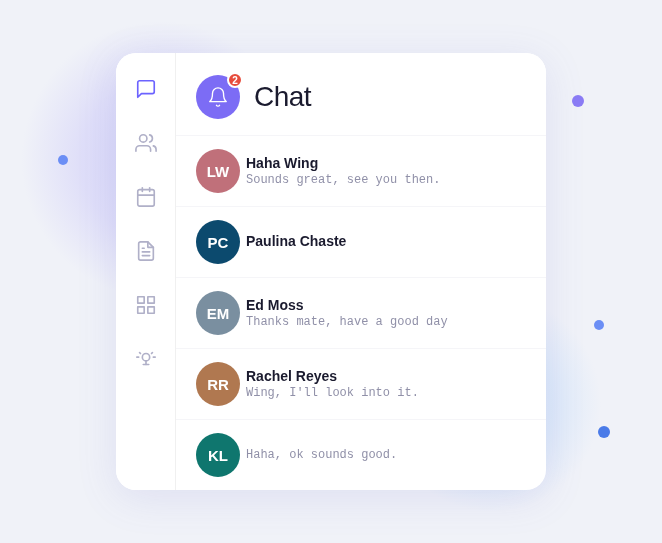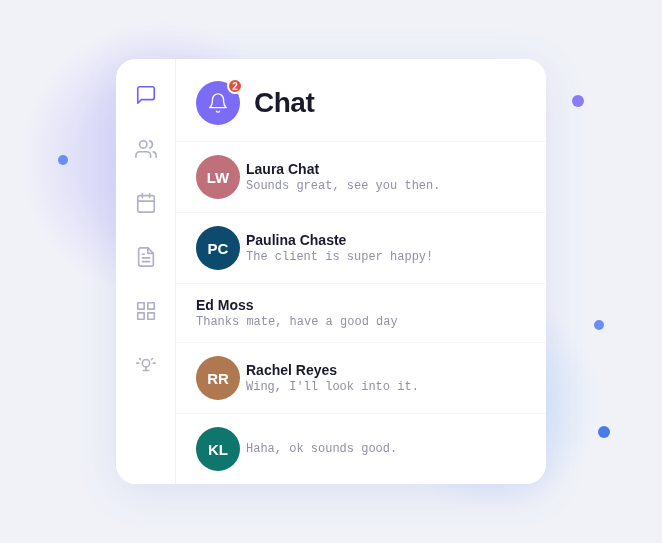--- a/index.html
+++ b/index.html
@@ -144,21 +144,21 @@
       width: 16px;
       height: 16px;
       display: flex;
       align-items: center;
       justify-content: center;
       border: 2px solid #fff;
     }
 
     .header-title {
       font-size: 28px;
-      font-weight: 700;
+      font-weight: 400;
       color: #1a1a2e;
       letter-spacing: -0.5px;
     }
 
     
     .chat-list {
       flex: 1;
       display: flex;
       flex-direction: column;
     }
@@ -297,34 +297,36 @@
       </div>
       <h1 class="header-title">Chat</h1>
     </div>
 
     <div class="chat-list" id="chat-list">
         <div class="chat-item">
       <div class="avatar-img" style="background:#c0707a">
         LW
       </div>
       <div class="chat-info">
-        <div class="chat-name">Laura Chat</div>
+        <div class="chat-name">Haha Wing</div>
         <div class="chat-msg">Sounds great, see you then.</div>
       </div>
     </div>
         <div class="chat-item">
       <div class="avatar-img" style="background:#0c4a6e">
         PC
       </div>
       <div class="chat-info">
         <div class="chat-name">Paulina Chaste</div>
-        <div class="chat-msg">The client is super happy!</div>
-      </div>
-    </div>
-        <div class="chat-item">
+      </div>
+    </div>
+        <div class="chat-item">
+      <div class="avatar-img" style="background:#7a8fa0">
+        EM
+      </div>
       <div class="chat-info">
         <div class="chat-name">Ed Moss</div>
         <div class="chat-msg">Thanks mate, have a good day</div>
       </div>
     </div>
         <div class="chat-item">
       <div class="avatar-img" style="background:#b07850">
         RR
       </div>
       <div class="chat-info">

